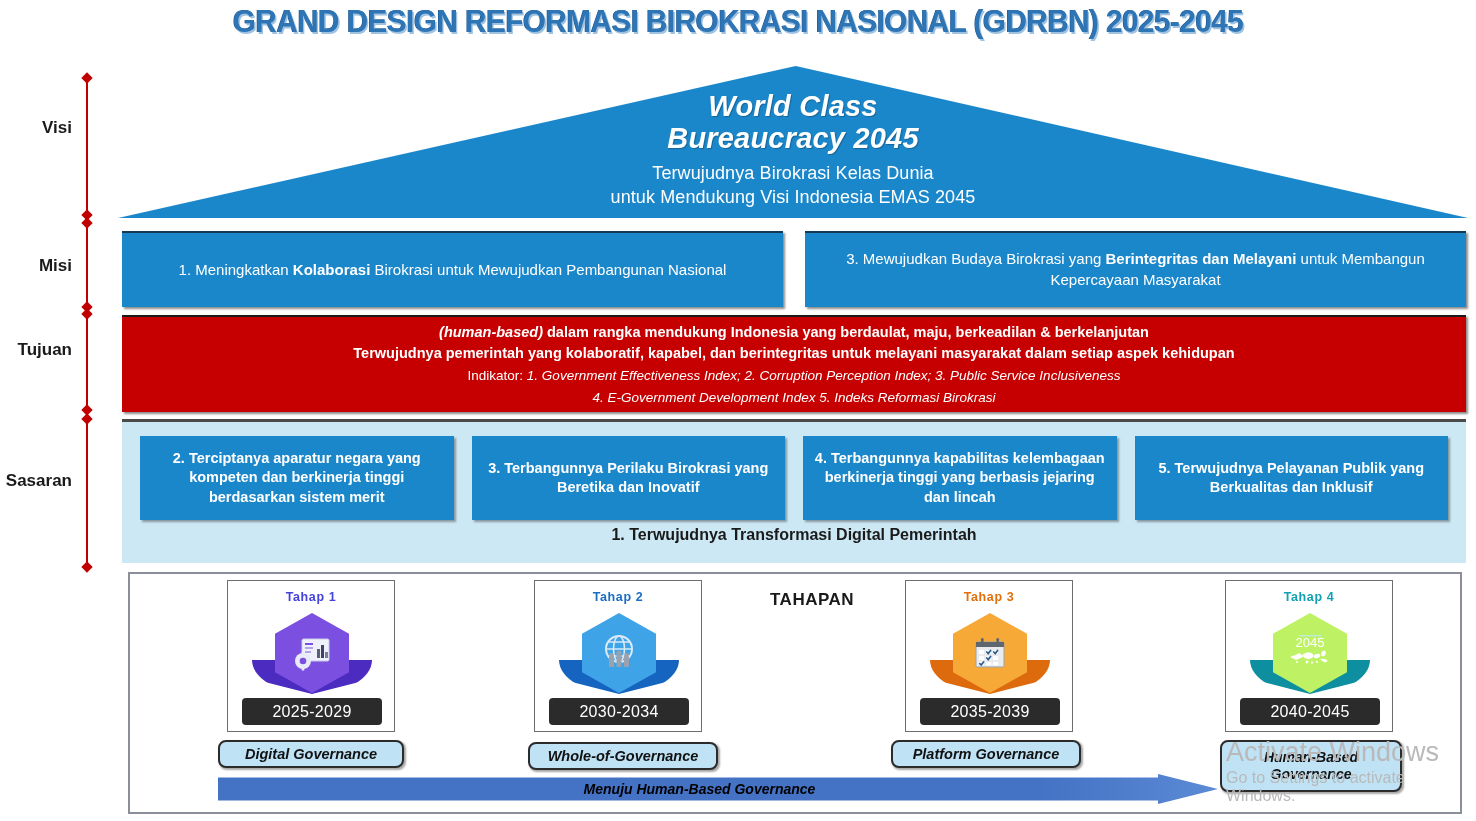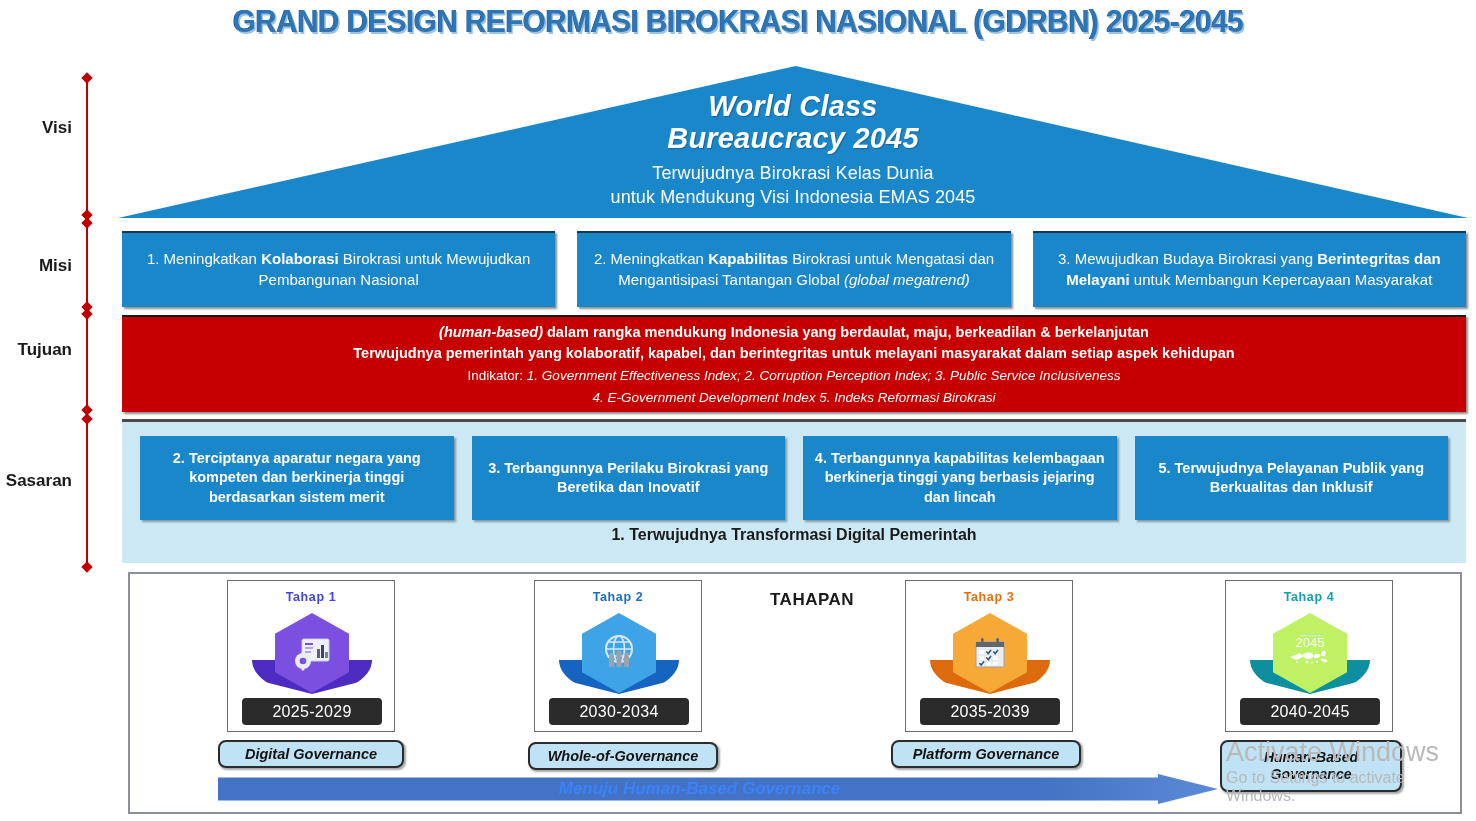--- a/index.html
+++ b/index.html
@@ -203,21 +203,21 @@
     width: 1000px; height: 30px;
   }
   .arrow-body {
     position: absolute; inset: 0;
     background: linear-gradient(to right, #4472C4 0%, #4472C4 82%, #5B8AD6 100%);
     clip-path: polygon(0% 12%, 94% 12%, 94% 0%, 100% 50%, 94% 100%, 94% 88%, 0% 88%);
   }
   .arrow-text {
     position: absolute; inset: 0;
     display: flex; align-items: center; justify-content: center;
-    color: #3b82f6; font-size: 17px; font-weight: bold; font-style: italic;
+    color: #000000; font-size: 14px; font-weight: bold; font-style: italic;
     padding-right: 60px;
     padding-left: 23px;
   }
 
   
   .wm {
     position: absolute; right: 0px; top: 738px;
     width: 250px; text-align: left;
     color: #b9b9b9; pointer-events: none;
   }
@@ -256,26 +256,20 @@
         <div>Terwujudnya Birokrasi Kelas Dunia</div>
         <div>untuk Mendukung Visi Indonesia EMAS 2045</div>
       </div>
     </div>
   </div>
 
   <div class="misi-row">
     <div class="misi-box">
       <span>
         <span>1. Meningkatkan </span><b>Kolaborasi</b><span> Birokrasi untuk Mewujudkan Pembangunan Nasional</span>
-      </span>
-    </div>
-    <div class="misi-box">
-      <span>
-        <span>2. Meningkatkan </span><b>Kapabilitas</b><span> Birokrasi untuk Mengatasi dan Mengantisipasi Tantangan Global</span>
-        <i>(global megatrend)</i>
       </span>
     </div>
     <div class="misi-box">
       <span>
         <span>3. Mewujudkan Budaya Birokrasi yang </span><b>Berintegritas dan Melayani</b><span> untuk Membangun Kepercayaan Masyarakat</span>
       </span>
     </div>
   </div>
 
   <div class="tujuan-box">

